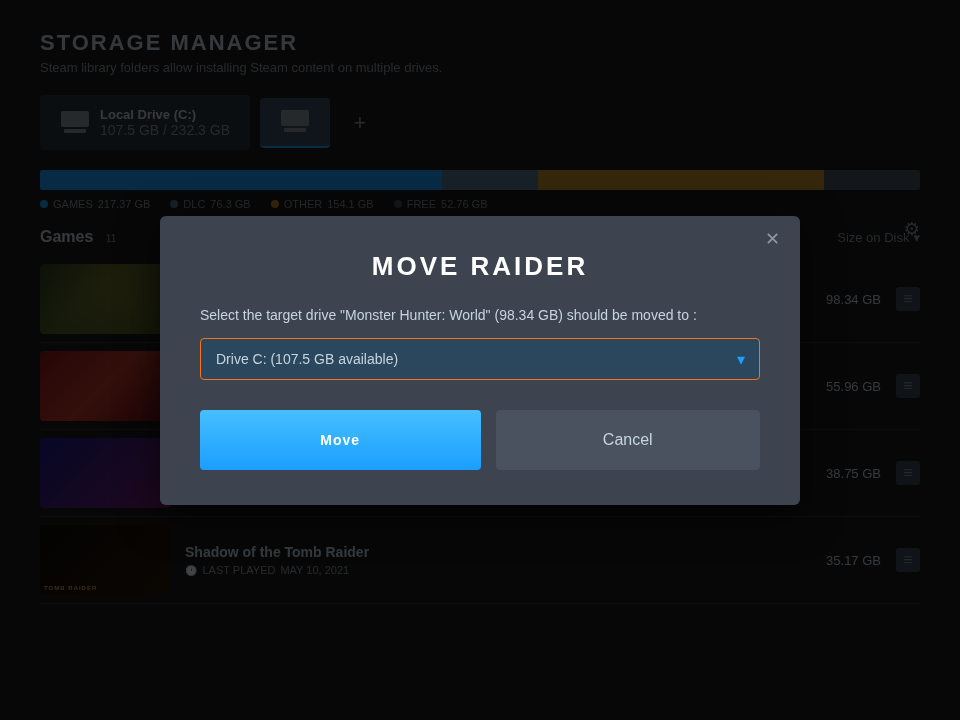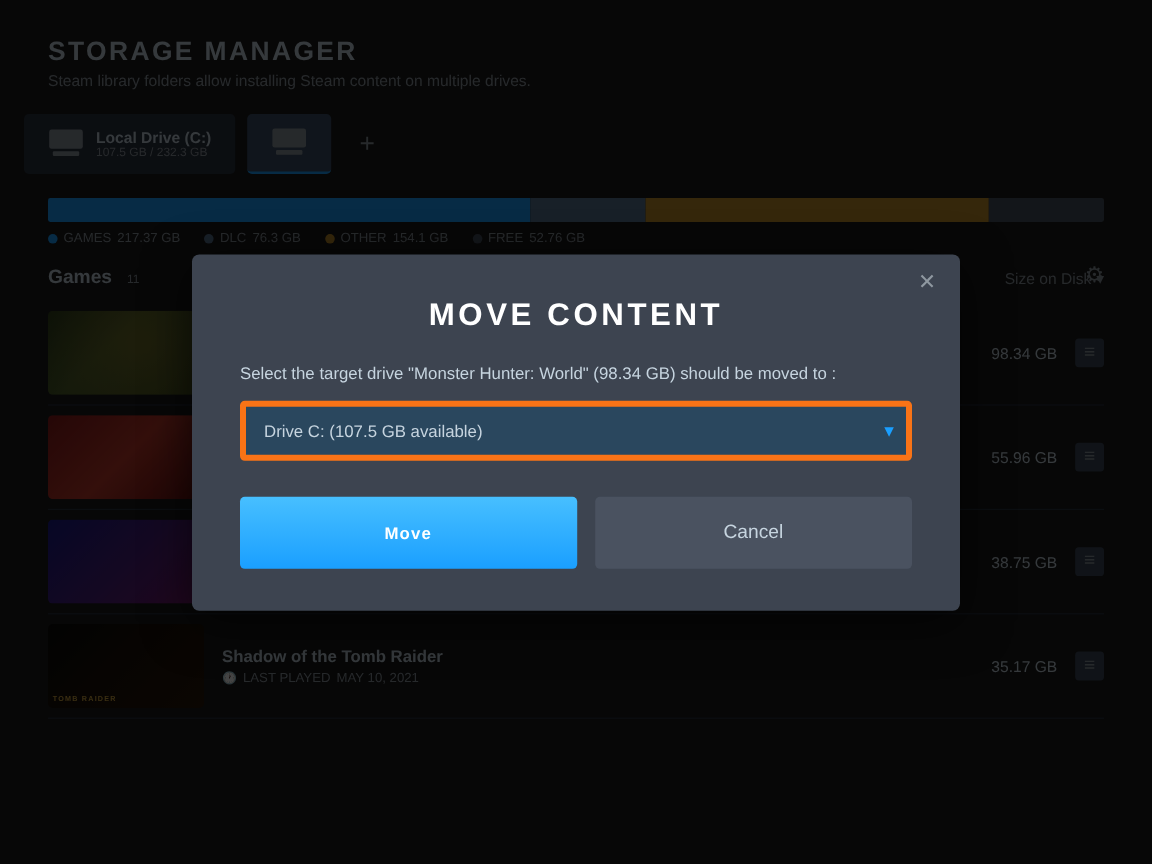--- a/index.html
+++ b/index.html
@@ -34,21 +34,21 @@
     }
 
     .storage-subtitle {
       color: #8f98a0;
       font-size: 13px;
     }
 
     .drives-bar {
       display: flex;
       align-items: center;
-      padding: 20px 20px;
+      padding: 20px 40px;
       gap: 10px;
     }
 
     .drive-item {
       display: flex;
       align-items: center;
       gap: 10px;
       padding: 12px 20px;
       background: #2a3340;
       border-radius: 4px;
@@ -78,21 +78,21 @@
 
     .drive-icon-base {
       width: 22px;
       height: 4px;
       background: #8f98a0;
       border-radius: 1px;
     }
 
     .drive-info { color: #c6d4df; }
     .drive-name { font-size: 13px; font-weight: bold; }
-    .drive-space { font-size: 10px; color: #8f98a0; }
+    .drive-space { font-size: 14px; color: #8f98a0; text-align: right; }
 
     .drive-star { color: #f5a623; font-size: 14px; margin-left: 4px; }
 
     .add-drive {
       width: 40px; height: 40px;
       display: flex; align-items: center; justify-content: center;
       color: #8f98a0; font-size: 22px; cursor: pointer;
     }
 
     .usage-bar-container {
@@ -248,21 +248,21 @@
     }
 
     .modal-select-wrapper {
       position: relative;
       margin-bottom: 30px;
     }
 
     .modal-select {
       width: 100%;
       background: #2a475e;
-      border: 5px solid #f97316;
+      border: 1px solid #f97316;
       border-radius: 4px;
       color: #c6d4df;
       font-size: 14px;
       padding: 12px 40px 12px 15px;
       appearance: none;
       cursor: pointer;
     }
 
     .select-chevron {
       position: absolute;
@@ -468,21 +468,21 @@
     </div>
 
   </div>
 </div>
 
 <div class="modal-overlay">
   <div class="modal" style="position:relative;">
 
     <button class="close-btn">✕</button>
 
-    <div class="modal-title">MOVE CONTENT</div>
+    <div class="modal-title">MOVE RAIDER</div>
 
     <div class="modal-description">Select the target drive "Monster Hunter: World" (98.34 GB) should be moved to :</div>
 
     <div class="modal-select-wrapper">
       <select class="modal-select">
         <option>Drive C: (107.5 GB available)</option>
       </select>
       <span class="select-chevron">▾</span>
     </div>
 

